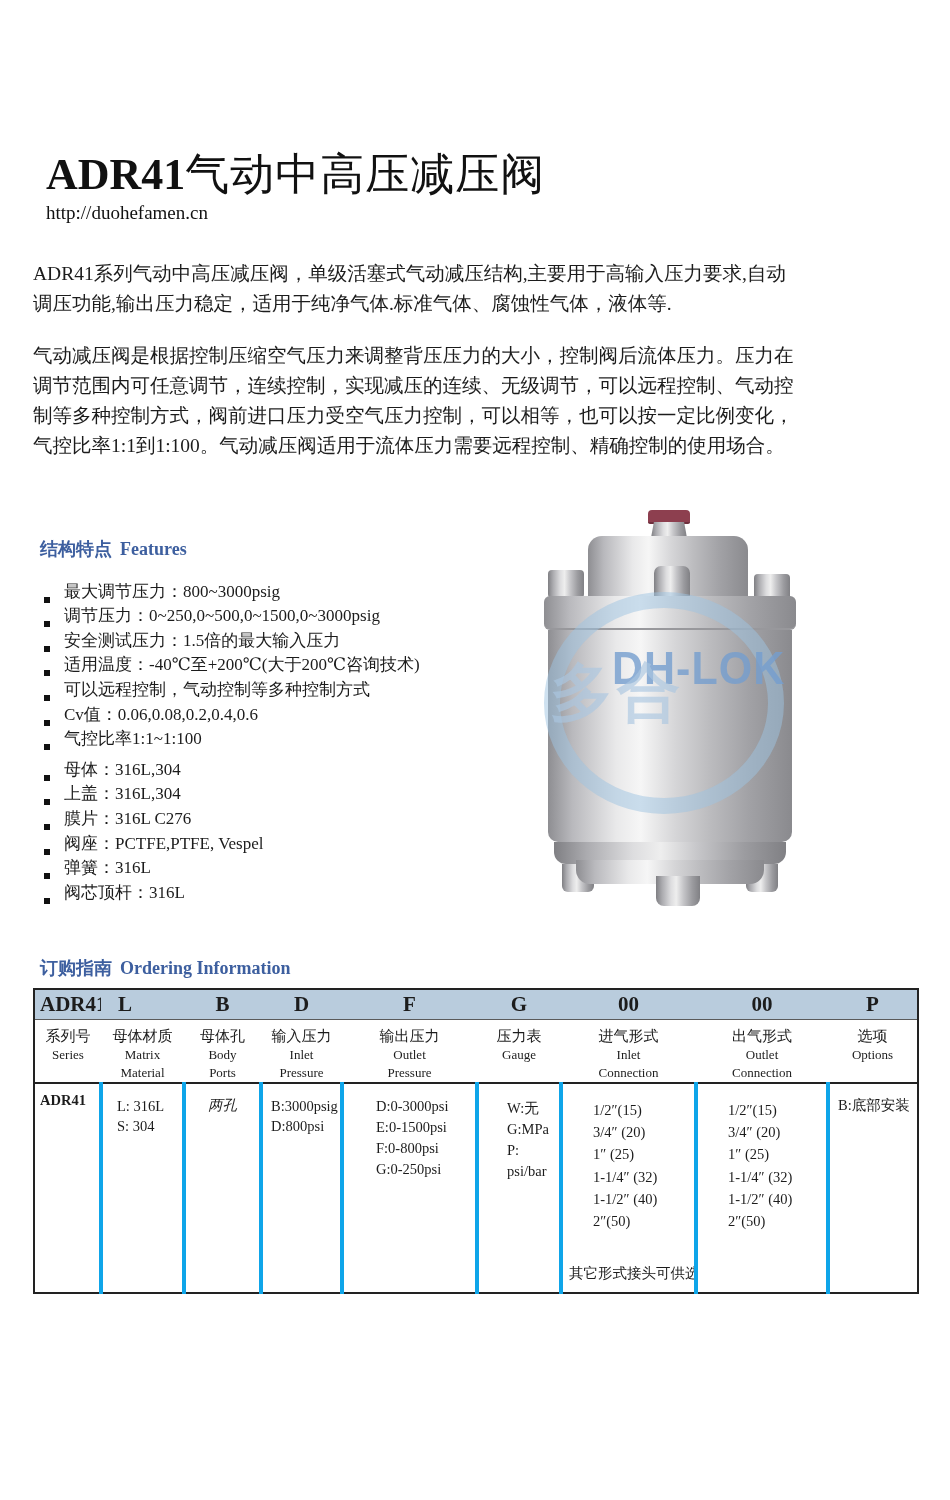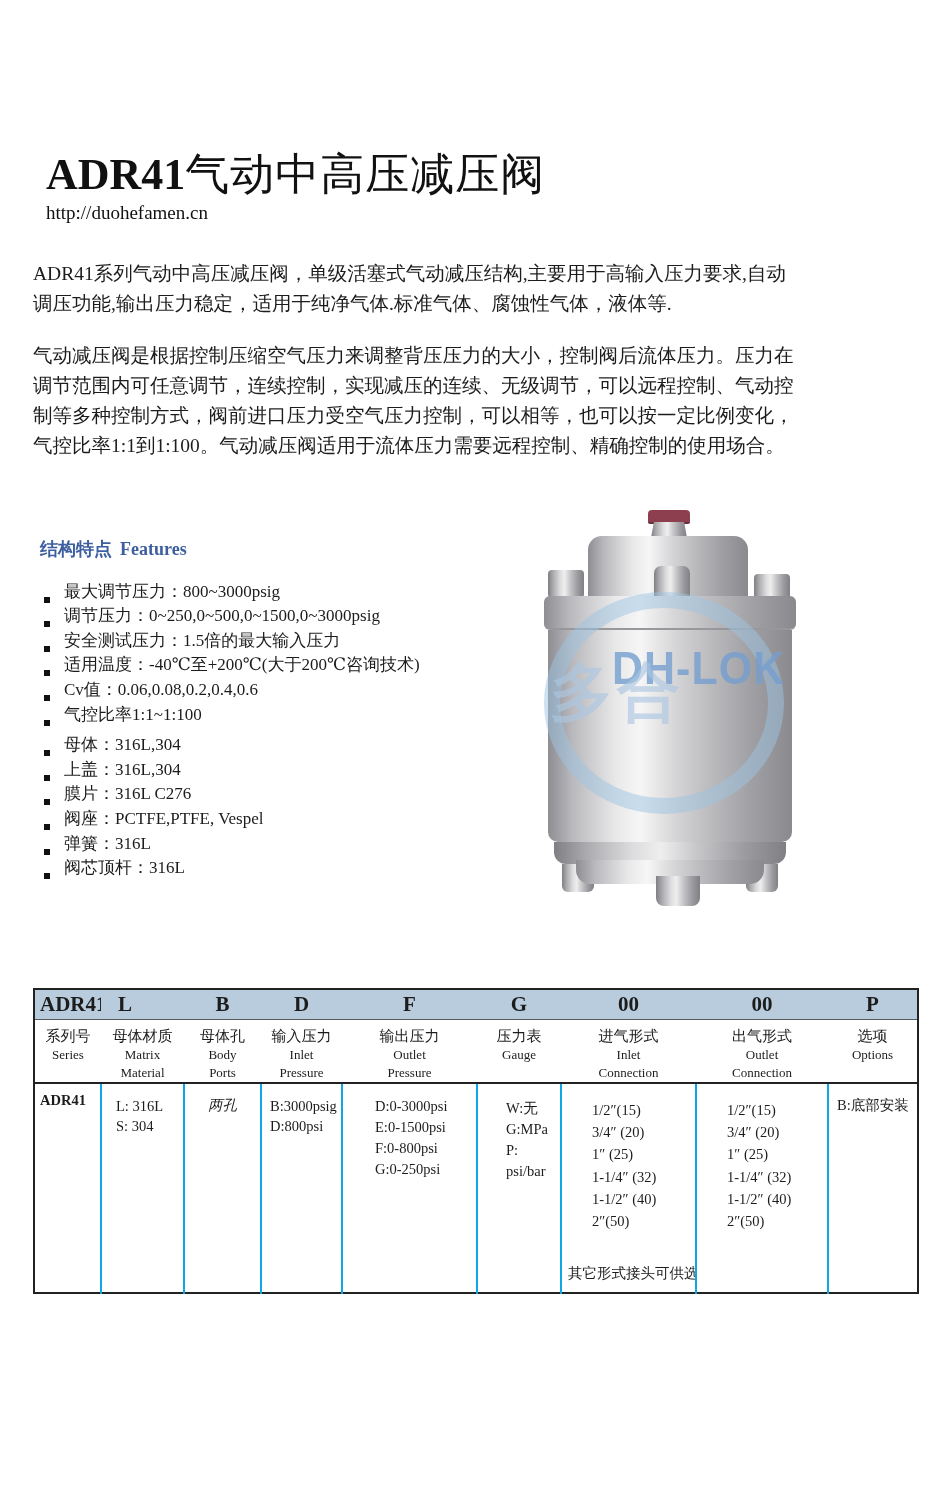--- a/index.html
+++ b/index.html
@@ -62,21 +62,21 @@
                  border-collapse:collapse; table-layout:fixed; border:2px solid #222; }
   .order-table td { overflow:hidden; }
   tr.codes td { height:30px; font-weight:bold; font-size:21px; text-align:center;
                 border-bottom:1px solid #5a5a5a; vertical-align:middle; }
   tr.codes td.t-left  { text-align:left; padding-left:5px; }
   tr.codes td.t-left2 { text-align:left; padding-left:17px; }
   tr.subs td { height:54px; vertical-align:top; padding-top:7px; text-align:center; border-bottom:2px solid #222; }
   .sh-zh { font-size:15px; display:block; }
   .sh-en { font-size:13px; line-height:1.4; display:block; }
   tr.data td { height:210px; vertical-align:top; font-size:14.5px; position:relative; }
-  tr.data td + td { border-left:2px solid #0ea5e9; }
+  tr.data td + td { border-left:4px solid #0ea5e9; }
   td.c1 { font-weight:bold; font-size:20px; padding:8px 0 0 5px; }
   td.c2 { padding:12px 0 0 14px; line-height:20px; }
   td.c3 { text-align:center; padding-top:12px; font-size:15px;font-style:italic; }
   td.c4 { padding:12px 0 0 8px;  line-height:20px; }
   td.c5 { padding:12px 0 0 32px; line-height:21px; }
   td.c6 { padding:14px 0 0 28px; line-height:21px; }
   td.c7, td.c8 { padding:15px 0 18px 30px; line-height:22.3px; font-size:15px; }
   td.c9 { padding:12px 7px 0 8px; font-size:15px; }
   .conn-note { position:absolute; left:6px; bottom:8px; font-size:14.5px; white-space:nowrap; }
 </style>
@@ -108,20 +108,24 @@
         <span class="sq"></span>
         <span>调节压力：0~250,0~500,0~1500,0~3000psig</span>
       </li>
     <li>
         <span class="sq"></span>
         <span>安全测试压力：1.5倍的最大输入压力</span>
       </li>
     <li>
         <span class="sq"></span>
         <span>适用温度：-40℃至+200℃(大于200℃咨询技术)</span>
+      </li>
+    <li>
+        <span class="sq"></span>
+        <span>可以远程控制，气动控制等多种控制方式</span>
       </li>
     <li>
         <span class="sq"></span>
         <span>Cv值：0.06,0.08,0.2,0.4,0.6</span>
       </li>
     <li>
         <span class="sq"></span>
         <span>气控比率1:1~1:100</span>
       </li>
     <li class="gap">
@@ -162,20 +166,21 @@
     <div class="lower-ring metal2"></div>
     <div class="foot-l metal2"></div>
     <div class="foot-r metal2"></div>
     <div class="base-plate metal"></div>
     <div class="foot-c metal2"></div>
     <div class="wm-circle"></div>
     <div class="wm-brand">DH-LOK</div>
     <div class="wm-cn">多合</div>
   </div>
 
+  <h2 class="sec-h ordering-h"><span>订购指南</span><span class="en">Ordering Information</span></h2>
 
   <table class="order-table">
     <colgroup>
       <col style="width:67px">
         <col style="width:83px">
         <col style="width:77px">
       <col style="width:81px">
         <col style="width:135px">
         <col style="width:84px">
       <col style="width:135px">

